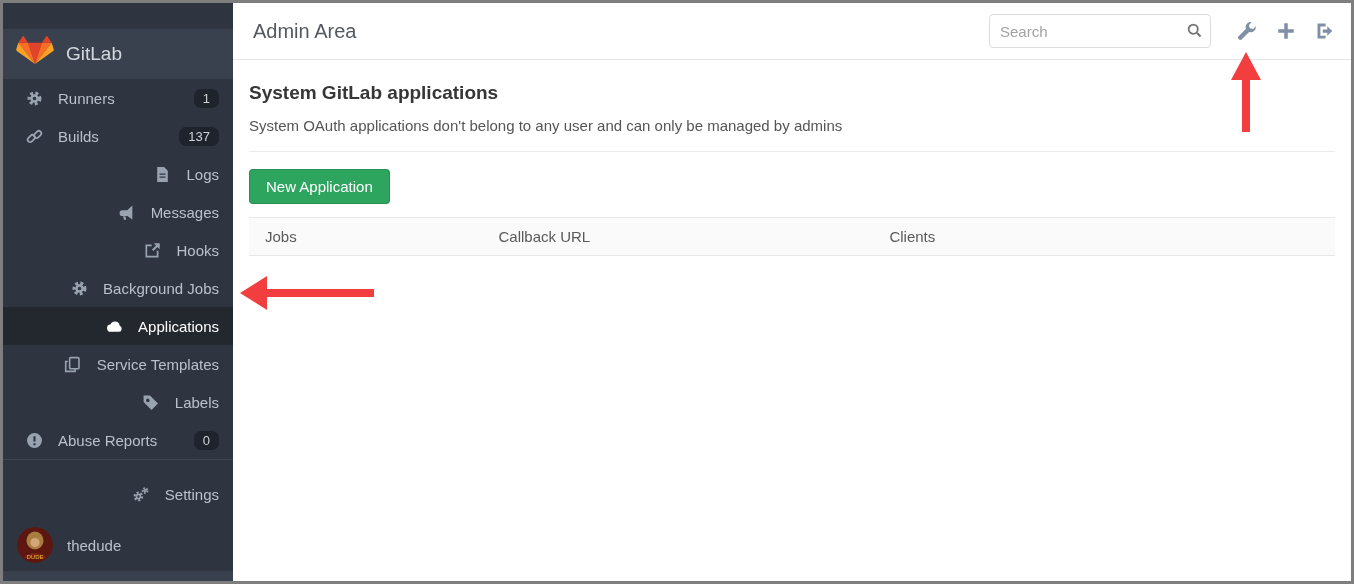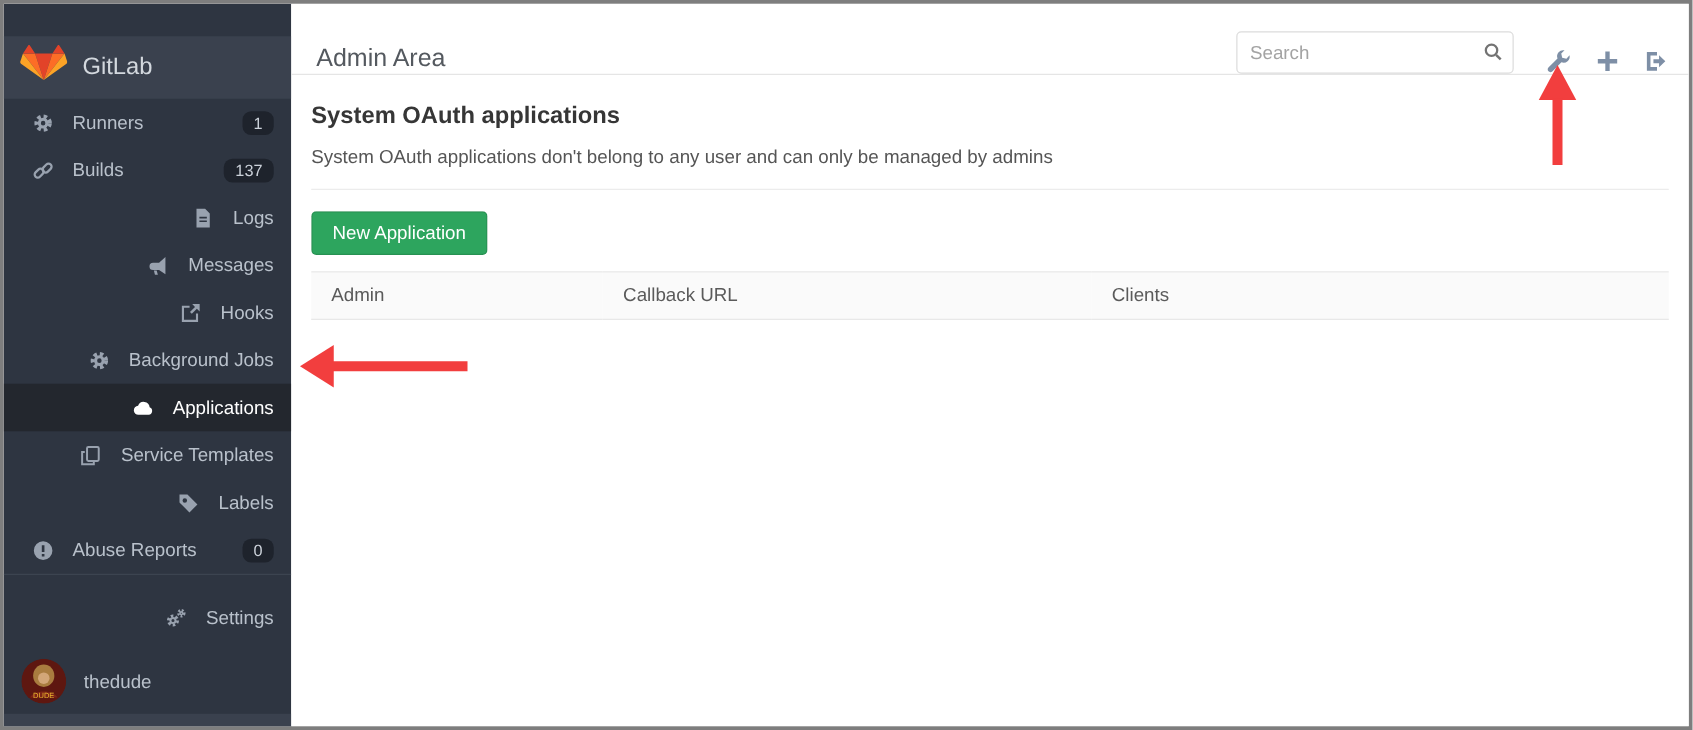--- a/index.html
+++ b/index.html
@@ -63,21 +63,21 @@
     background: var(--sidebar-header-bg);
     display: flex; align-items: center; justify-content: center;
     color: #a6aeb9; cursor: pointer;
   }
   .collapse-bar svg { width: 15px; height: 15px; }
   
   .main { flex: 1; display: flex; flex-direction: column; background: #fff; min-width: 0; }
   .main-header {
     height: 57px; flex: 0 0 57px;
     border-bottom: 1px solid #e5e5e5;
-    display: flex; align-items: flex-end;
+    display: flex; align-items: center;
     padding: 0 16px 0 20px;
   }
   .page-title { font-size: 20px; color: #54595f; font-weight: 400; }
   .search-wrap { margin-left: auto; position: relative; }
   .search-wrap input {
     width: 222px; height: 34px;
     border: 1px solid #dcdcdc; border-radius: 4px;
     padding: 0 32px 0 10px;
     font-size: 15px; color: #333;
     font-family: "Liberation Sans", sans-serif;
@@ -312,28 +312,28 @@
       <span class="hicon">
         <svg viewBox="0 0 16 16">
             <path fill="currentColor" d="M2 2h6.5v2.3H4.3v7.4h4.2V14H2z"></path>
             <path fill="currentColor" d="M9.8 4.2L13.8 8l-4 3.8V9.3H6.2V6.7h3.6z"></path>
           </svg>
       </span>
     </span>
   </div>
 
   <div class="content">
-    <h2>System OAuth applications</h2>
+    <h2>System GitLab applications</h2>
     <p class="desc">System OAuth applications don't belong to any user and can only be managed by admins</p>
     <hr>
     <button class="btn-green">New Application</button>
     <table class="apps">
       <thead>
         <tr>
-  <th>Admin</th>
+  <th>Jobs</th>
 
   <th>Callback URL</th>
 
   <th>Clients</th>
 </tr>
       </thead>
       <tbody></tbody>
     </table>
   </div>
 </main>

